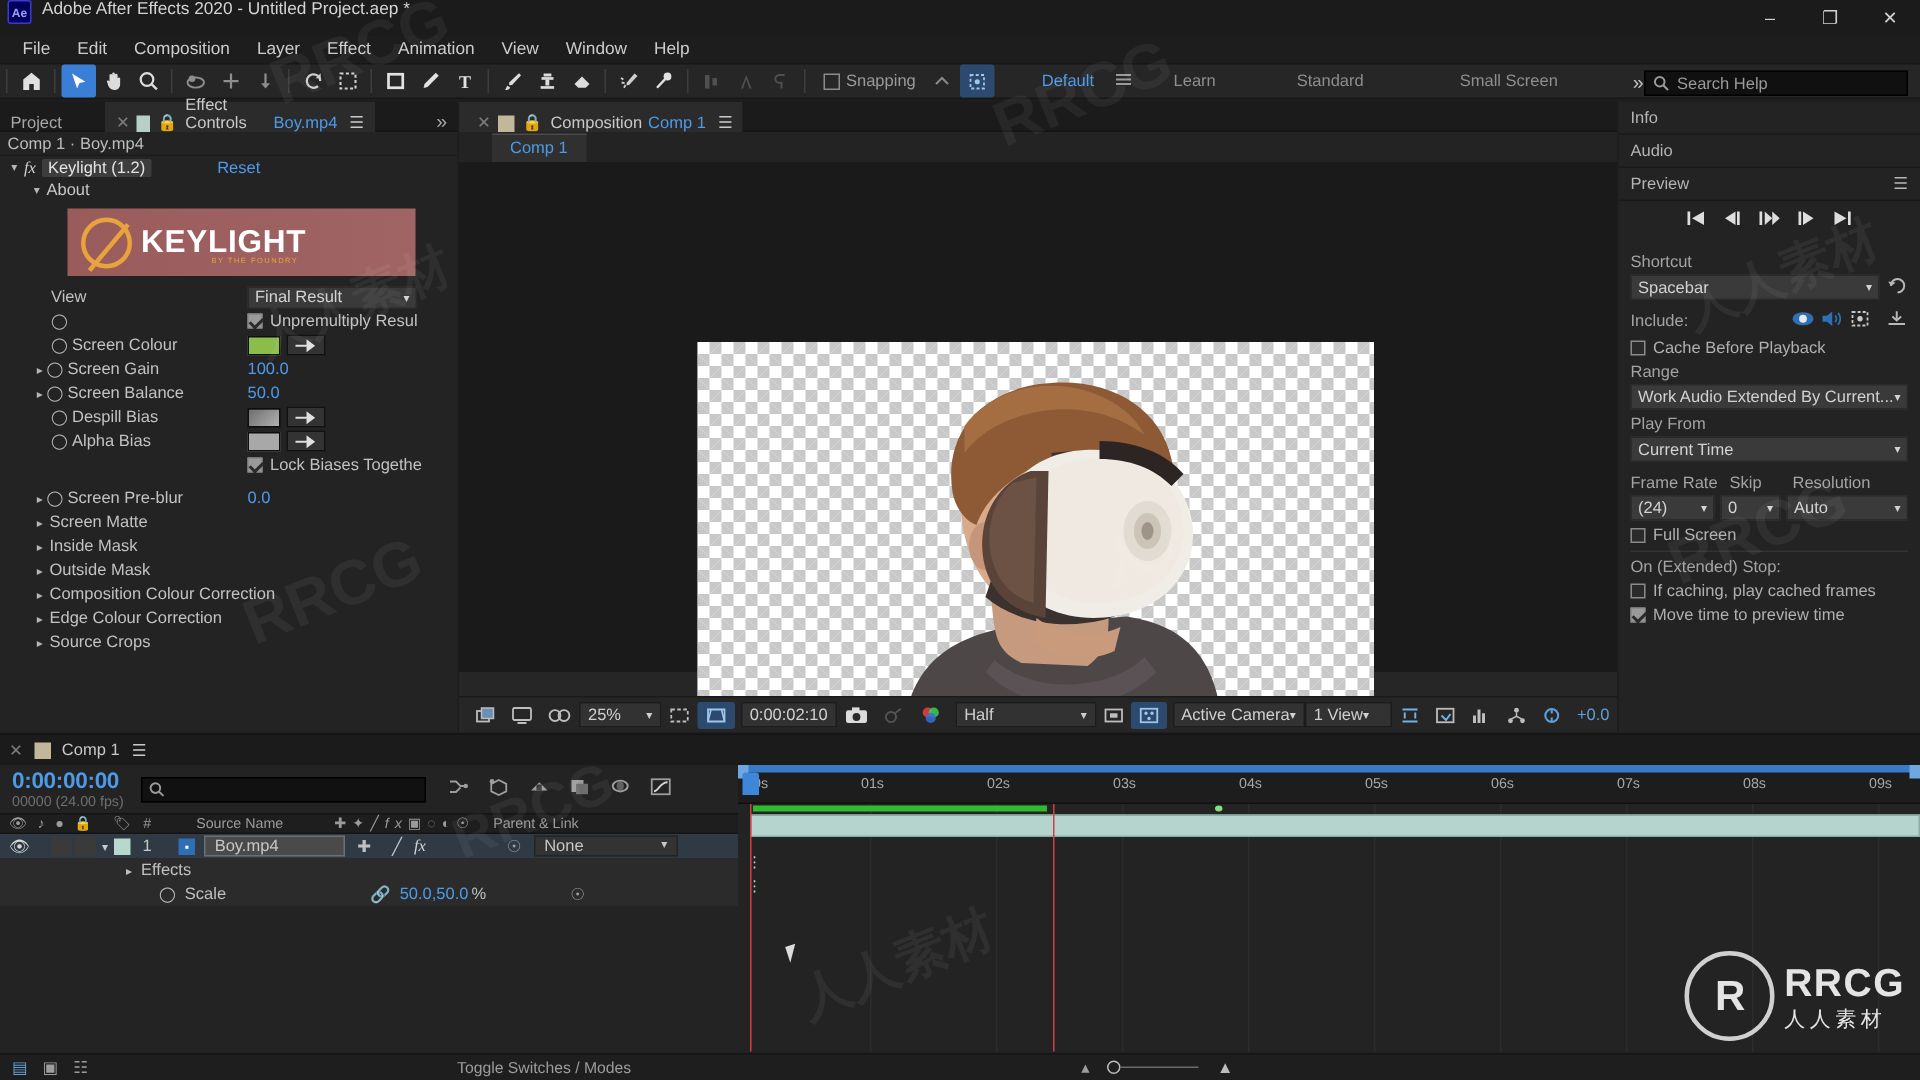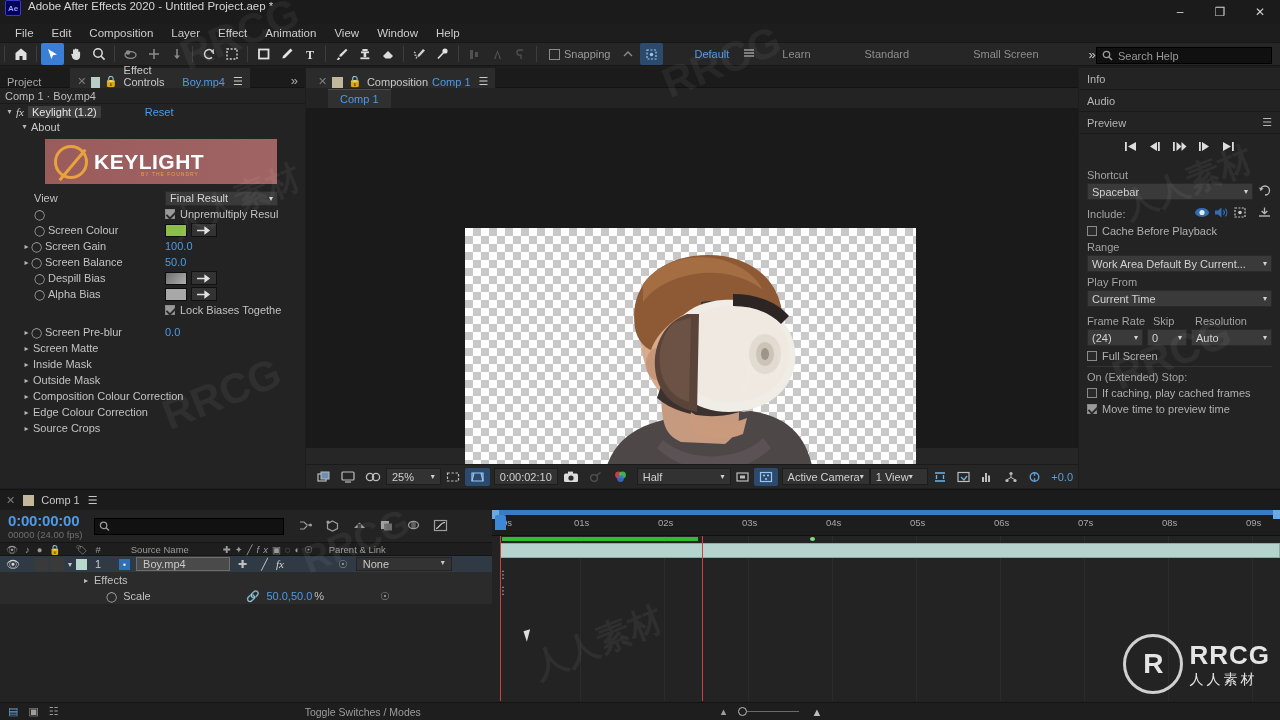--- a/index.html
+++ b/index.html
@@ -693,21 +693,21 @@
             </svg></span>
       </div>
 
       <div class="rp-chk">
         <span class="chk"></span>
         <span>Cache Before Playback</span>
       </div>
 
       <div class="rp-label">Range</div>
       <div class="rp-dd">
-        <span style="overflow:hidden;white-space:nowrap">Work Area Default By Current...</span>
+        <span style="overflow:hidden;white-space:nowrap">Work Audio Extended By Current...</span>
         <span style="font-size:8px">▾</span>
       </div>
 
       <div class="rp-label">Play From</div>
       <div class="rp-dd">
         <span>Current Time</span>
         <span style="font-size:8px">▾</span>
       </div>
 
       <div style="display:flex;gap:6px;margin-top:4px">

